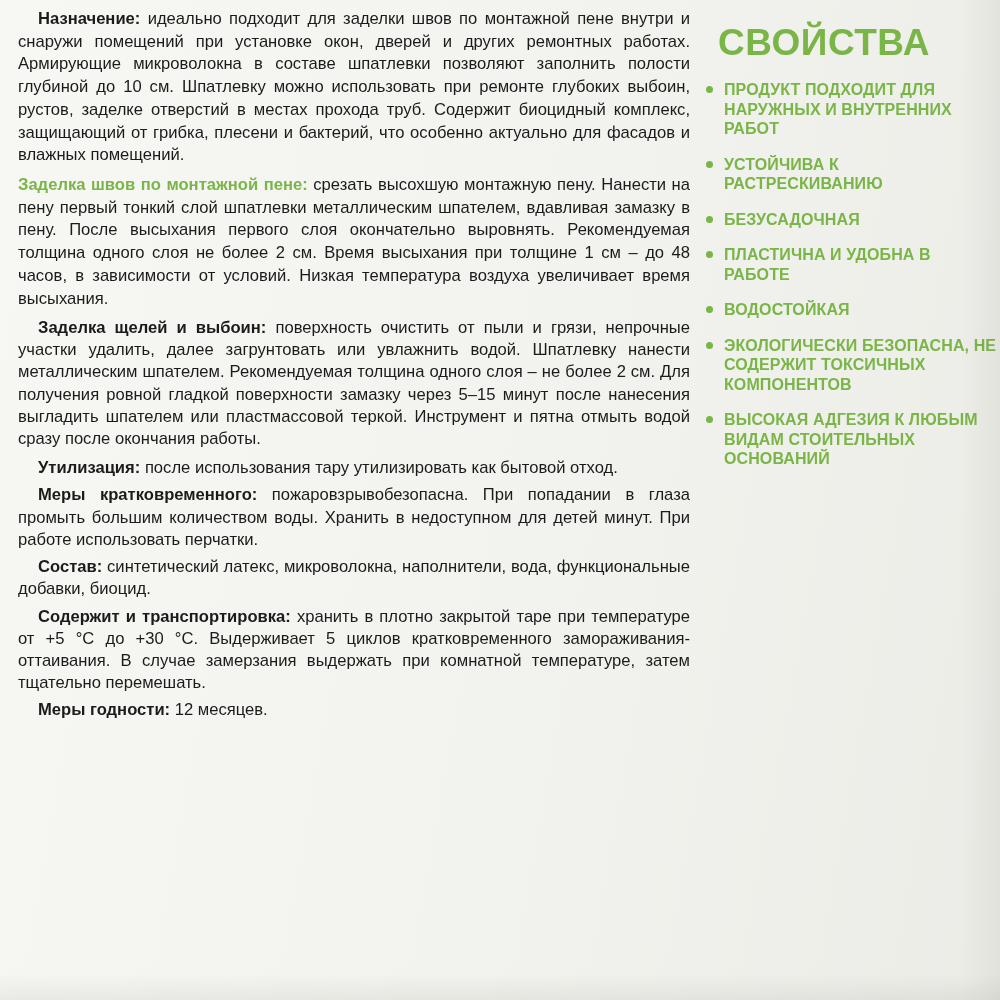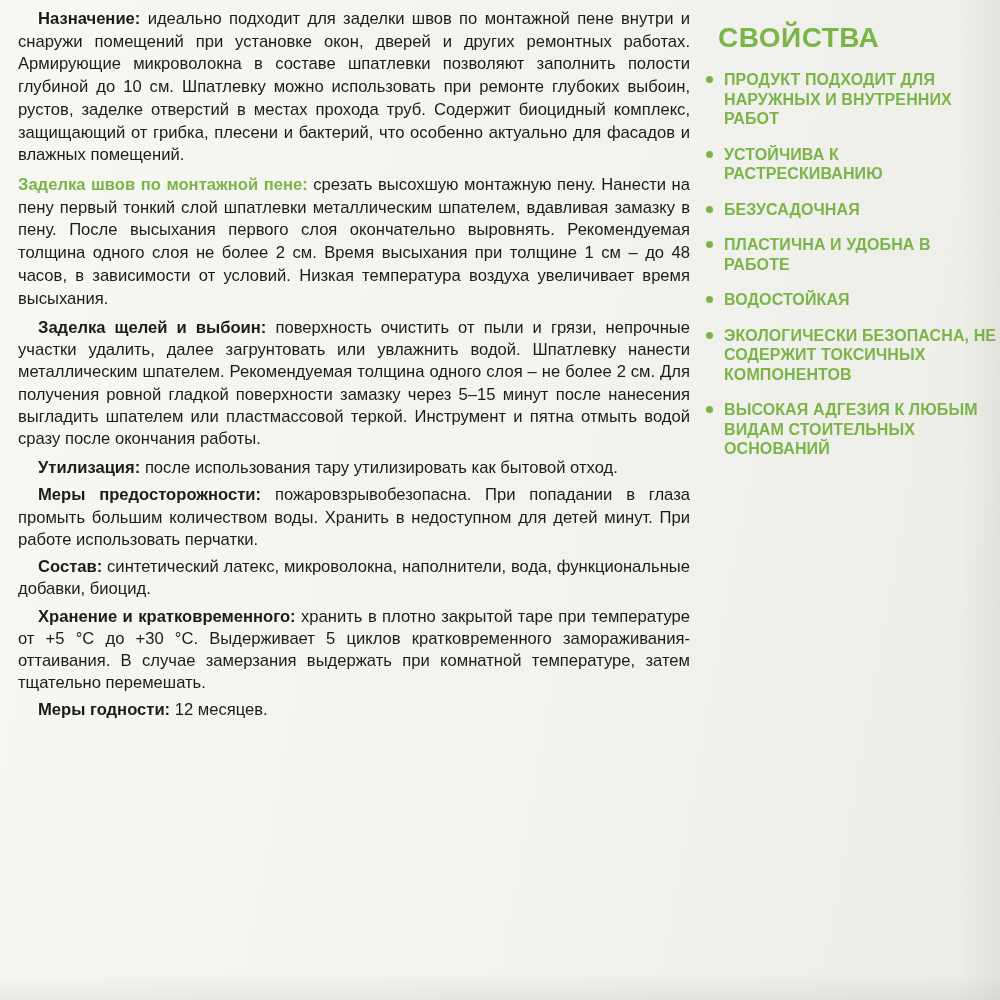--- a/index.html
+++ b/index.html
@@ -49,21 +49,21 @@
   
   .right-col {
     position: absolute;
     left: 700px;
     top: 8px;
     width: 300px;
     height: 984px;
     color: #7ab547;
   }
   .props-title {
-    font-size: 28px;
+    font-size: 37px;
     font-weight: bold;
     letter-spacing: 0.5px;
     color: #7ab547;
     margin: 14px 0 16px 18px;
     font-family: "Liberation Sans", sans-serif;
   }
   .props-list {
     list-style: none;
     margin: 0;
     padding: 0 0 0 2px;
@@ -123,29 +123,29 @@
 
     <p class="para tight">
       <span class="head">Заделка щелей и выбоин:</span><span> поверхность очистить от пыли и грязи, непрочные участки удалить, далее загрунтовать или увлажнить водой. Шпатлевку нанести металлическим шпателем. Рекомендуемая толщина одного слоя – не более 2 см. Для получения ровной гладкой поверхности замазку через 5–15 минут после нанесения выгладить шпателем или пластмассовой теркой. Инструмент и пятна отмыть водой сразу после окончания работы.</span>
     </p>
 
     <p class="para small-gap">
       <span class="head">Утилизация:</span><span> после использования тару утилизировать как бытовой отход.</span>
     </p>
 
     <p class="para small-gap tight">
-      <span class="head">Меры предосторожности:</span><span> пожаровзрывобезопасна. При попадании в глаза промыть большим количеством воды. Хранить в недоступном для детей минут. При работе использовать перчатки.</span>
+      <span class="head">Меры кратковременного:</span><span> пожаровзрывобезопасна. При попадании в глаза промыть большим количеством воды. Хранить в недоступном для детей минут. При работе использовать перчатки.</span>
     </p>
 
     <p class="para small-gap">
       <span class="head">Состав:</span><span> синтетический латекс, микроволокна, наполнители, вода, функциональные добавки, биоцид.</span>
     </p>
 
     <p class="para small-gap tight">
-      <span class="head">Хранение и кратковременного:</span><span> хранить в плотно закрытой таре при температуре от +5 °С до +30 °С. Выдерживает 5 циклов кратковременного замораживания-оттаивания. В случае замерзания выдержать при комнатной температуре, затем тщательно перемешать.</span>
+      <span class="head">Содержит и транспортировка:</span><span> хранить в плотно закрытой таре при температуре от +5 °С до +30 °С. Выдерживает 5 циклов кратковременного замораживания-оттаивания. В случае замерзания выдержать при комнатной температуре, затем тщательно перемешать.</span>
     </p>
 
     <p class="para">
       <span class="head">Меры годности:</span><span> 12 месяцев.</span>
     </p>
 
   </div>
 
   <div class="right-col">
     <div class="props-title">СВОЙСТВА</div>

